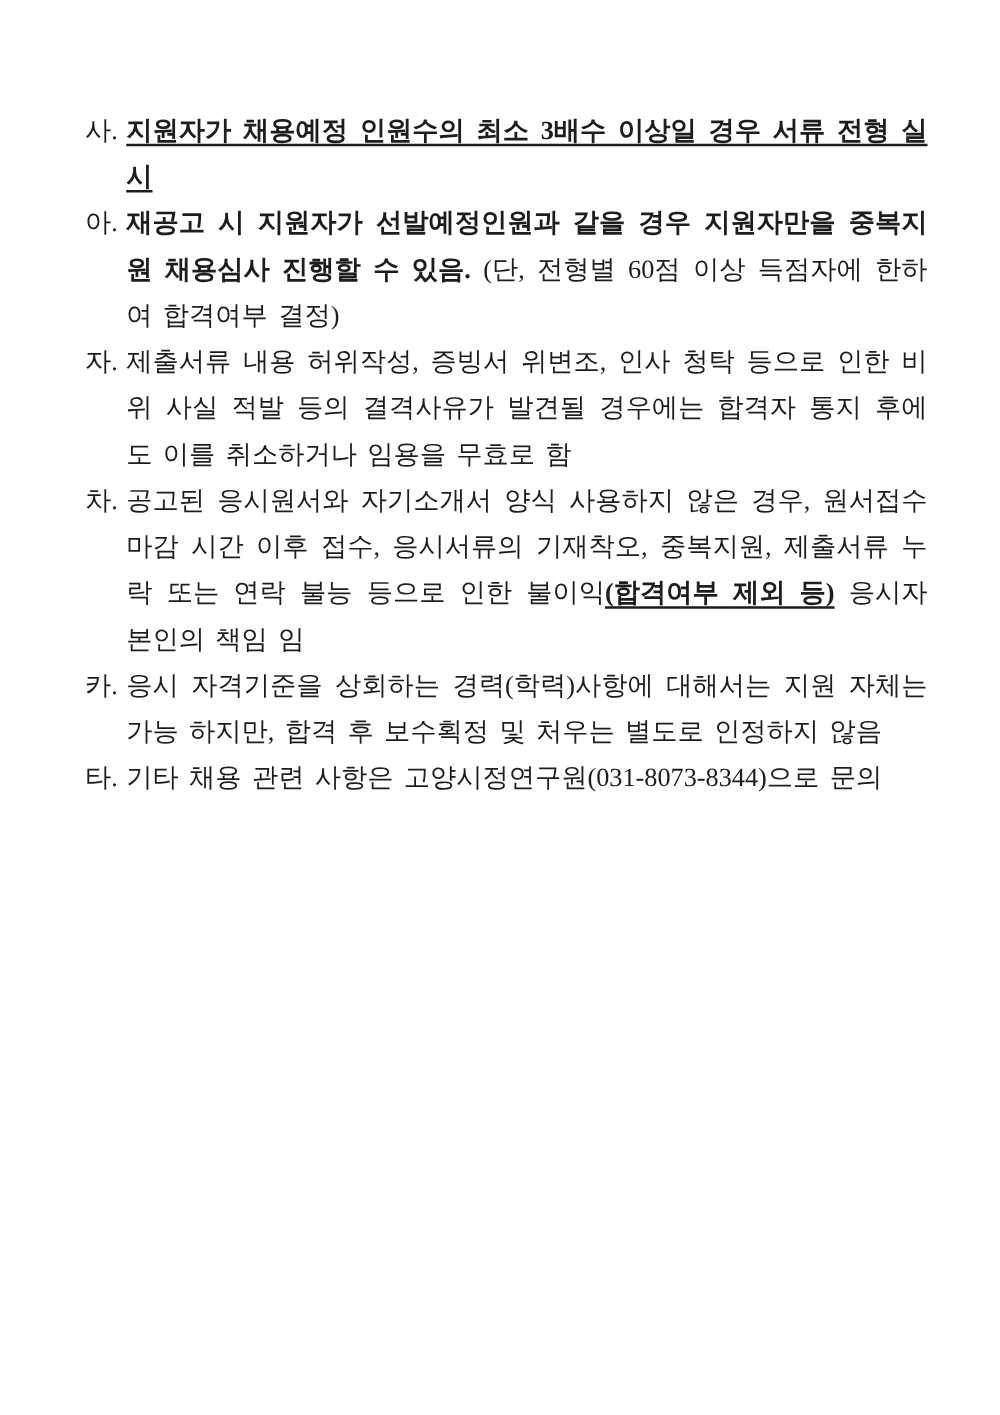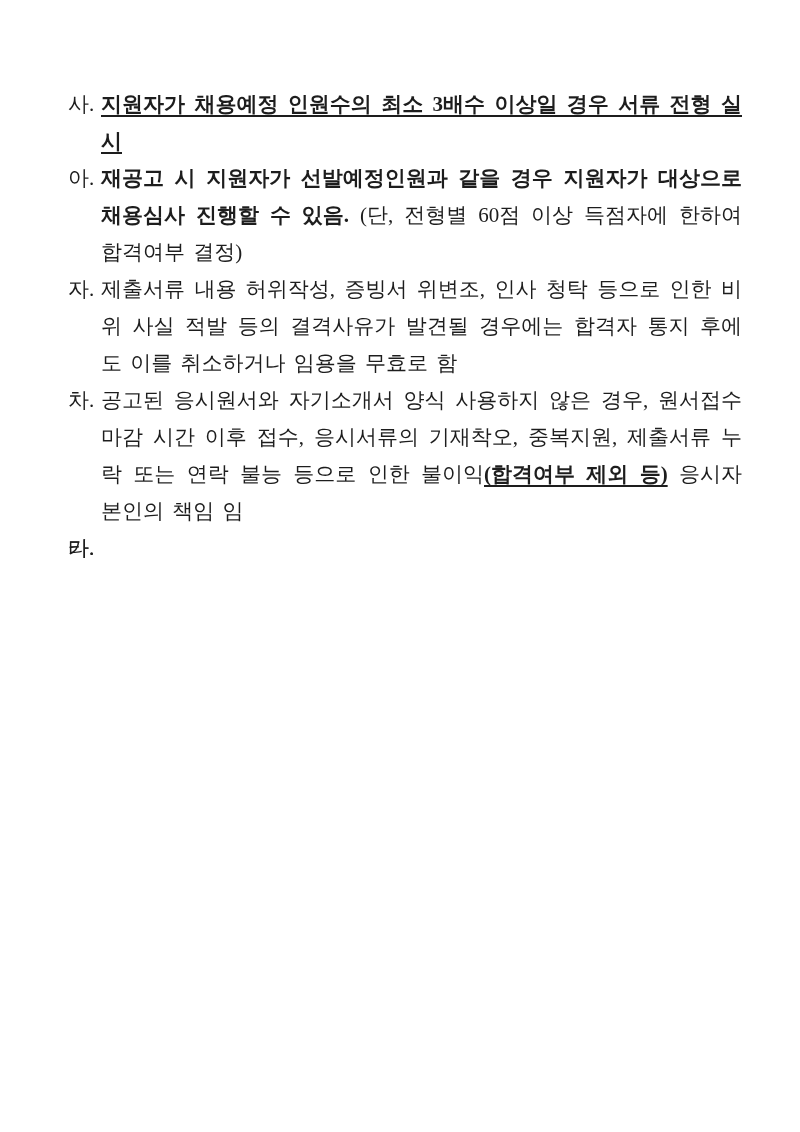--- a/index.html
+++ b/index.html
@@ -47,36 +47,38 @@
 
 <div class="page">
 
   <p class="item fill-line">
     <span class="marker">사.</span>
     <span class="b u">지원자가 채용예정 인원수의 최소 3배수 이상일 경우 서류 전형 실시</span>
   </p>
 
   <p class="item">
     <span class="marker">아.</span>
-    <span class="b">재공고 시 지원자가 선발예정인원과 같을 경우 지원자가 대상으로 채용심사 진행할 수 있음.</span>
+    <span class="b">재공고 시 지원자가 선발예정인원과 같을 경우 지원자만을 중복지원 채용심사 진행할 수 있음.</span>
     <span> (단, 전형별 60점 이상 득점자에 한하여 합격여부 결정)</span>
   </p>
 
   <p class="item">
     <span class="marker">자.</span>
     <span>제출서류 내용 허위작성, 증빙서 위변조, 인사 청탁 등으로 인한 비위 사실 적발 등의 결격사유가 발견될 경우에는 합격자 통지 후에도 이를 취소하거나 임용을 무효로 함</span>
   </p>
 
   <p class="item">
     <span class="marker">차.</span>
     <span>공고된 응시원서와 자기소개서 양식 사용하지 않은 경우, 원서접수 마감 시간 이후 접수, 응시서류의 기재착오, 중복지원, 제출서류 누락 또는 연락 불능 등으로 인한 불이익</span><span class="b u">(합격여부 제외 등)</span>
     <span> 응시자 본인의 책임 임</span>
   </p>
 
   <p class="item">
     <span class="marker">카.</span>
+    <span>응시 자격기준을 상회하는 경력(학력)사항에 대해서는 지원 자체는 가능 하지만, 합격 후 보수획정 및 처우는 별도로 인정하지 않음</span>
   </p>
 
   <p class="item">
     <span class="marker">타.</span>
+    <span>기타 채용 관련 사항은 고양시정연구원(031-8073-8344)으로 문의</span>
   </p>
 
 </div>
 
 </body></html>

